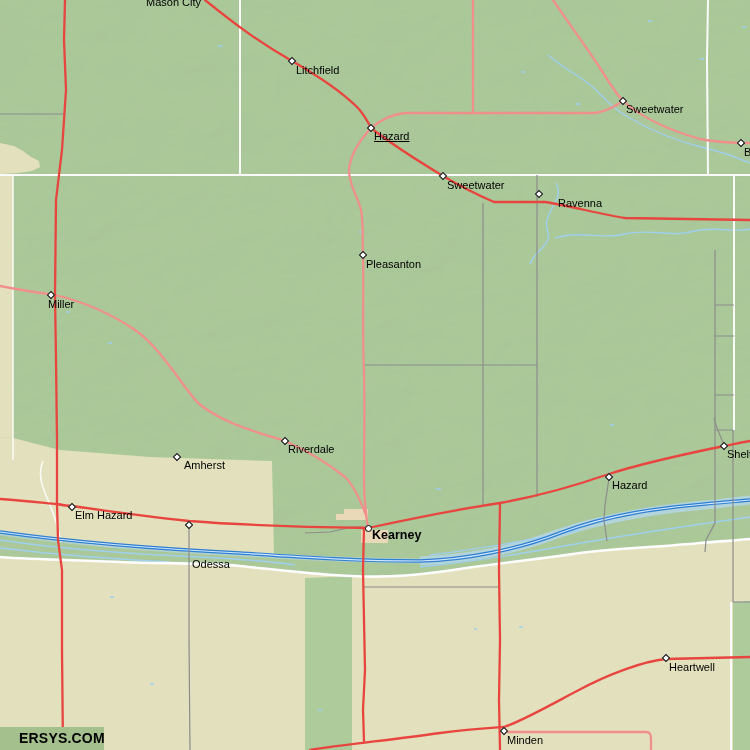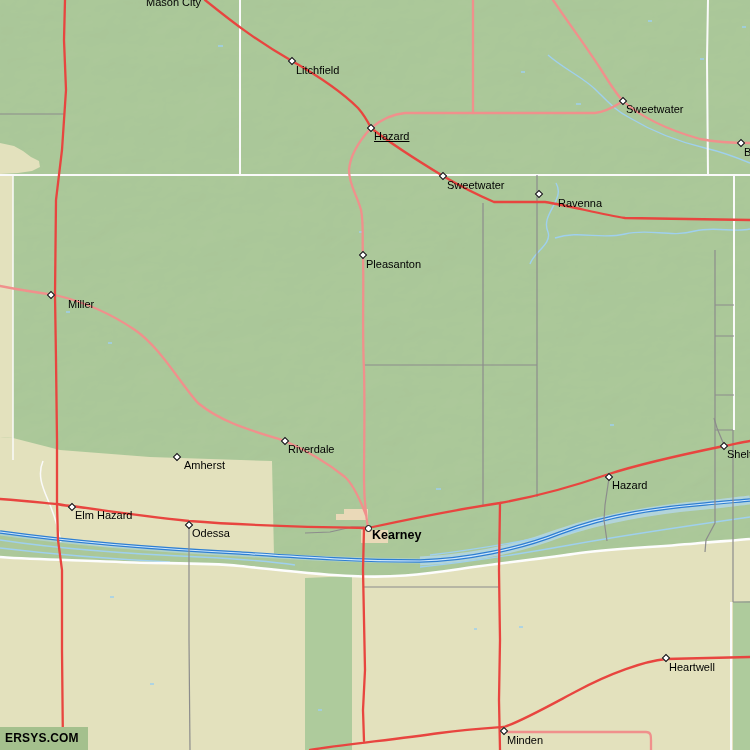--- a/index.html
+++ b/index.html
@@ -16,22 +16,22 @@
   }
   html,body{margin:0;padding:0;}
   #map{position:relative;width:750px;height:750px;overflow:hidden;background:var(--terrain-green);font-family:"Liberation Sans",sans-serif;}
   #map svg{position:absolute;left:0;top:0;display:block;}
   #towns{position:absolute;left:0;top:0;width:750px;height:750px;}
   .town span{position:absolute;}
   .marker-diamond{width:4px;height:4px;background:#fff;border:1px solid #000;transform:rotate(45deg);}
   .marker-circle{width:5px;height:5px;background:#fff;border:1.2px solid #000;border-radius:50%;}
   .town-label{font-size:11px;color:#000;white-space:nowrap;line-height:12px;}
   .town-label.bold{font-weight:bold;font-size:12.5px;}
-  .watermark{position:absolute;left:0;top:727px;width:88px;height:23px;background:var(--watermark-bg);
-    color:#000;font-size:12px;font-weight:700;line-height:23px;padding-left:5px;box-sizing:border-box;letter-spacing:.2px;}
+  .watermark{position:absolute;left:0;top:727px;width:104px;height:23px;background:var(--watermark-bg);
+    color:#000;font-size:14px;font-weight:700;line-height:23px;padding-left:19px;box-sizing:border-box;letter-spacing:.2px;}
   
   .tan{fill:var(--terrain-tan);stroke:none;}
   .greenpatch{fill:var(--terrain-green);stroke:none;}
   .urban{fill:var(--urban-tan);stroke:none;}
   .w-line{stroke:var(--boundary-white);stroke-width:2;fill:none;}
   .w-thin{stroke:var(--boundary-white);stroke-width:1.5;fill:none;}
   .channel{stroke:#fdfdfd;stroke-width:2.6;fill:none;}
   .g-road{stroke:var(--road-minor-gray);stroke-width:1.2;fill:none;}
   .p-road{stroke:var(--road-secondary-pink);stroke-width:2.3;fill:none;stroke-linecap:round;}
   .r-road{stroke:var(--road-primary-red);stroke-width:2.3;fill:none;stroke-linecap:round;}
@@ -162,37 +162,37 @@
       <div class="town">
         <span class="marker-diamond" style="left: 536px; top: 191px;"></span>
         <span class="town-label" style="left: 558px; top: 197px;">Ravenna</span>
       </div>
       <div class="town">
         <span class="marker-diamond" style="left: 360px; top: 252px;"></span>
         <span class="town-label" style="left: 366px; top: 258px;">Pleasanton</span>
       </div>
       <div class="town">
         <span class="marker-diamond" style="left: 48px; top: 292px;"></span>
-        <span class="town-label" style="left: 68px; top: 298px;">Miller</span>
+        <span class="town-label" style="left: 48px; top: 298px;">Miller</span>
       </div>
       <div class="town">
         <span class="marker-diamond" style="left: 282px; top: 438px;"></span>
         <span class="town-label" style="left: 288px; top: 443px;">Riverdale</span>
       </div>
       <div class="town">
         <span class="marker-diamond" style="left: 174px; top: 454px;"></span>
         <span class="town-label" style="left: 184px; top: 459px;">Amherst</span>
       </div>
       <div class="town">
         <span class="marker-diamond" style="left: 69px; top: 504px;"></span>
         <span class="town-label" style="left: 75px; top: 509px;">Elm Hazard</span>
       </div>
       <div class="town">
         <span class="marker-diamond" style="left: 186px; top: 522px;"></span>
-        <span class="town-label" style="left: 192px; top: 527px; text-align: center;">Odessa</span>
+        <span class="town-label" style="left: 192px; top: 558px; text-align: center;">Odessa</span>
       </div>
       <div class="town">
         <span class="marker-circle" style="left: 365px; top: 525px;"></span>
         <span class="town-label bold" style="left: 372px; top: 529px;">Kearney</span>
       </div>
       <div class="town">
         <span class="marker-diamond" style="left: 606px; top: 474px;"></span>
         <span class="town-label" style="left: 612px; top: 479px;">Hazard</span>
       </div>
       <div class="town">

